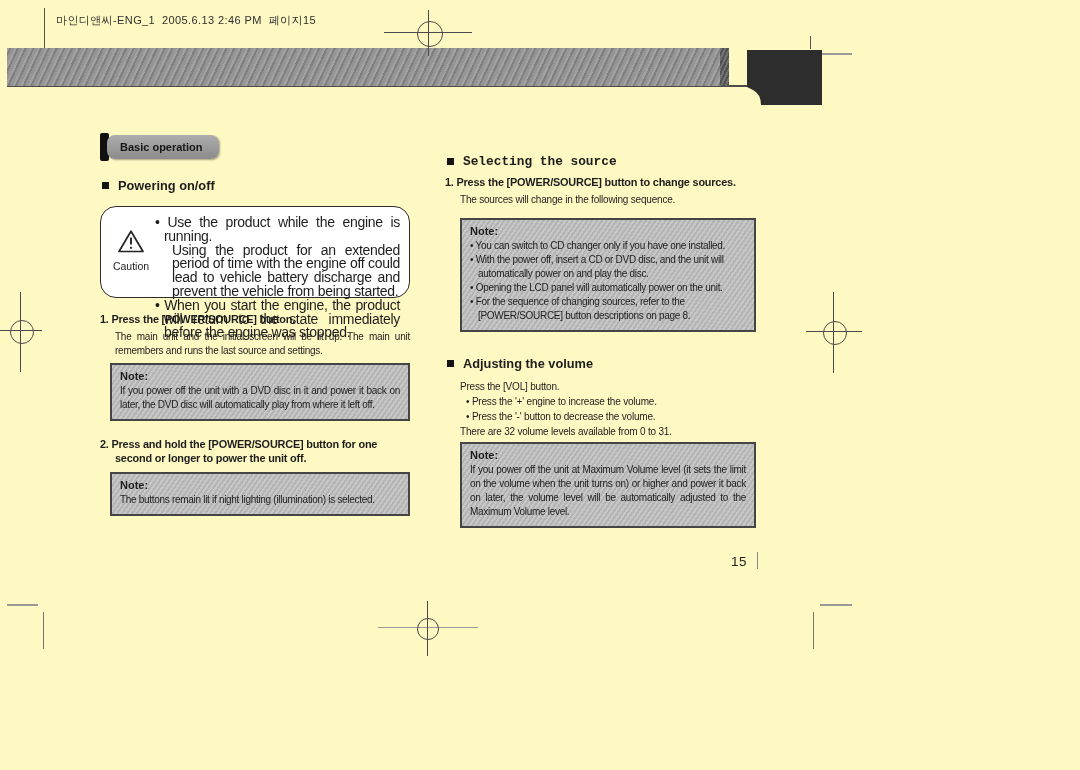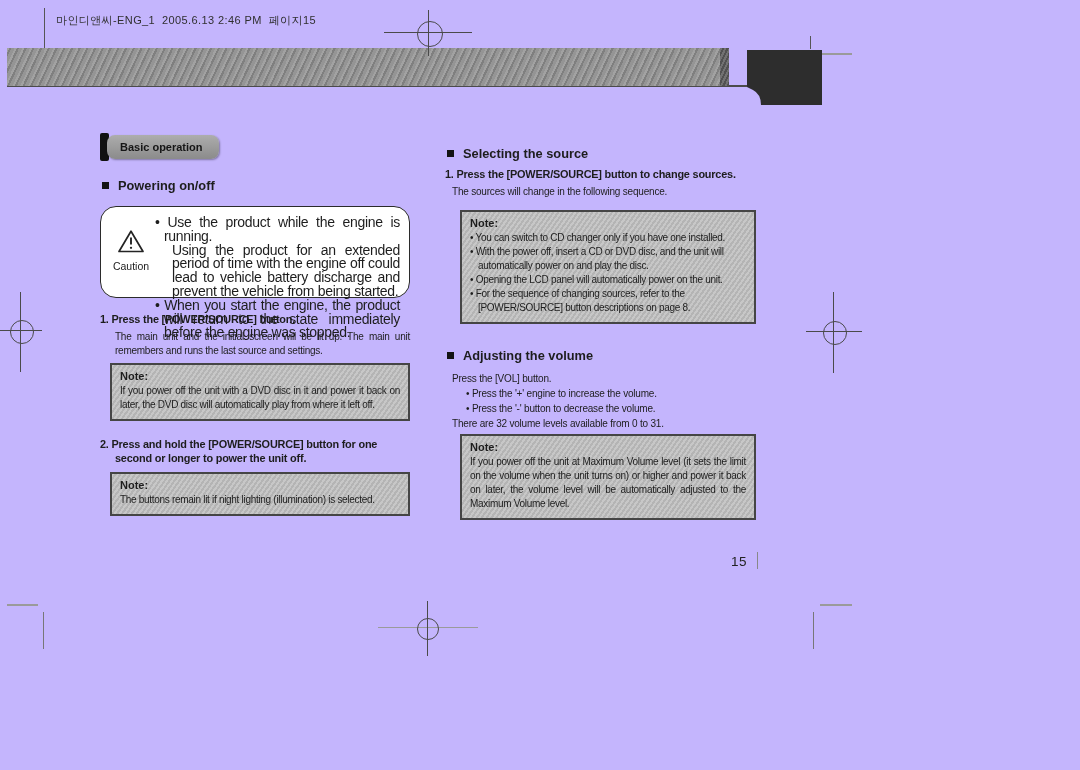--- a/index.html
+++ b/index.html
@@ -1,16 +1,16 @@
 <!DOCTYPE html>
 <html><head>
 <meta charset="utf-8">
 <style>
   html,body{margin:0;padding:0;background:#ffffff;}
-  .canvas{position:relative;width:1080px;height:770px;background:#c4b5fd;overflow:hidden;
+  .canvas{position:relative;width:1080px;height:770px;background:#fef9c3;overflow:hidden;
           font-family:"Liberation Sans",sans-serif;color:#1d1d1d;}
 
   
   .proof{position:absolute;left:56px;top:13px;font-size:11px;color:#2f2f2f;letter-spacing:.4px;white-space:pre;}
 
   
   .mk-h{position:absolute;height:2px;background:#555;}
   .mk-v{position:absolute;width:1px;background:#555;}
   .mk-gray{background:#9a9a9a;}
 
@@ -65,21 +65,21 @@
   .note-label{font-weight:bold;font-size:11px;margin:1px 0 2px;}
   .note-body{font-size:10px;line-height:14px;text-align:justify;letter-spacing:-.3px;}
   .nb-item{padding-left:8px;text-indent:-8px;text-align:left;}
   .col-right .note{margin-left:15px;width:296px;}
   .m-note1{margin-top:4px;}
   .m-note2{margin-top:6px;}
   .m-step2{margin-top:16px;}
 
   
   .r-title{margin-top:6px;}
-  .line{font-size:10px;line-height:15px;margin-left:7px;letter-spacing:-.2px;}
+  .line{font-size:10px;line-height:15px;margin-left:15px;letter-spacing:-.2px;}
   .line-first{margin-top:2px;}
   .bullet-line{margin-left:21px;padding-left:8px;text-indent:-8px;}
   .sec-head2{margin-top:24px;}
   .m-vol{margin-top:8px;}
   .m-note3{margin-top:11px;}
   .m-note4{margin-top:3px;}
 
   
   .pageno{position:absolute;left:731px;top:554px;font-size:13.5px;color:#222;letter-spacing:.5px;}
   .page-tick{position:absolute;left:757px;top:552px;width:1px;height:17px;background:#888;}
@@ -166,21 +166,21 @@
     <div class="step-title m-step2">2. Press and hold the [POWER/SOURCE] button for one second or longer to power the unit off.</div>
 
     <div class="note m-note2">
       <div class="note-label">Note:</div>
       <div class="note-body">The buttons remain lit if night lighting (illumination) is selected.</div>
     </div>
   </div>
 
   <div class="col-right">
 
-    <div class="sec-head" style="margin-top:8px;">
+    <div class="sec-head" style="margin-top:16px;font-family:Liberation Mono, monospace;">
       <span class="sec-sq"></span>
       <span>Selecting the source</span>
     </div>
 
     <div class="step-title r-title">1. Press the [POWER/SOURCE] button to change sources.</div>
     <div class="line line-first">The sources will change in the following sequence.</div>
 
     <div class="note m-note3">
       <div class="note-label">Note:</div>
       <div class="note-body">

